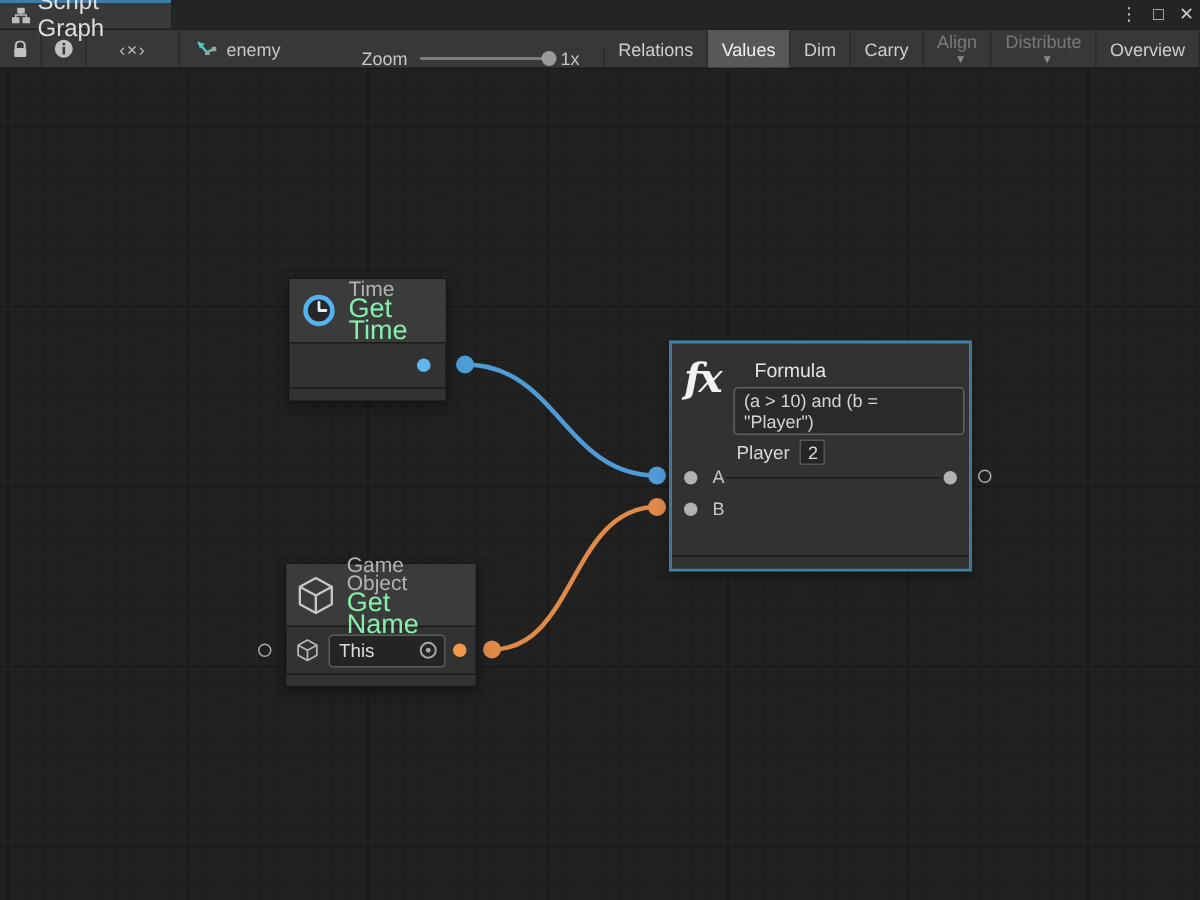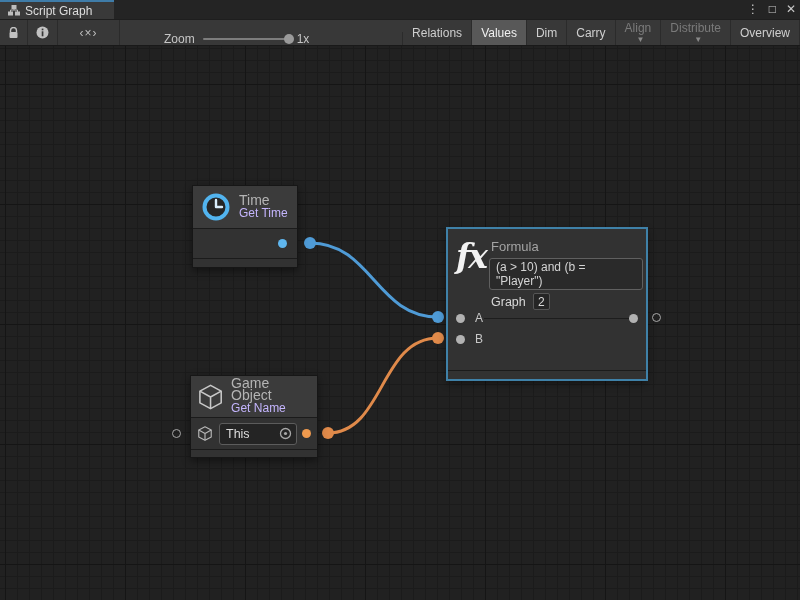--- a/index.html
+++ b/index.html
@@ -3,21 +3,21 @@
 <meta charset="utf-8">
 <style>
   * { margin:0; padding:0; box-sizing:border-box; }
   html,body { width:800px; height:600px; overflow:hidden; }
   body { font-family:"Liberation Sans", sans-serif; background:#212121; color:#d2d2d2; font-size:12px; }
 
   .window { position:relative; width:800px; height:600px; background:#242424; }
 
   
   .tabbar { position:relative; height:19px; background:#242424; display:flex; align-items:stretch; }
-  .tab { display:flex; align-items:center; gap:5px; width:114px; padding:0 8px; background:#393939; border-top:2px solid #3f7ca8; color:#dedede; font-size:12px; }
+  .tab { display:flex; align-items:center; gap:5px; width:114px; padding:0 8px; background:#393939; border-top:2px solid #3f7ca8; color:#dedede; font-size:16px; }
   .tab-icon svg { display:block; }
   .win-controls { position:absolute; right:4px; top:0; height:19px; display:flex; align-items:center; gap:10px; color:#c8c8c8; font-size:12px; }
   .win-controls span { cursor:default; line-height:19px; }
 
   
   .toolbar { height:27px; background:#383838; border-top:1px solid #1e1e1e; border-bottom:1px solid #191919; display:flex; align-items:stretch; font-size:12px; color:#cfcfcf; }
   .tbtn { display:flex; align-items:center; justify-content:center; padding:0 9px; border-right:1px solid #2b2b2b; white-space:nowrap; }
   .tbtn.icon-btn { padding:0 8px; }
   .tbtn.active { background:#585858; color:#f0f0f0; }
   .tbtn.disabled { color:#7a7a7a;flex-direction:column; }
@@ -38,39 +38,39 @@
       linear-gradient(90deg, #1b1b1b 1px, transparent 1px);
     background-size:120px 120px, 120px 120px, 12px 12px, 12px 12px;
     background-position:0 38px, 5px 0, 0 2px, 5px 0;
   }
   svg.wires { position:absolute; left:0; top:0; width:800px; height:554px; pointer-events:none; }
 
   .node { position:absolute; background:#323232; border:1px solid #161616; box-shadow:0 3px 8px rgba(0,0,0,.45); }
   .node.selected { border:1px solid #3f81a8; box-shadow:0 0 0 1px #3f81a8, 0 3px 8px rgba(0,0,0,.45); }
   .nheader { background:#3b3b3b; border-bottom:1px solid #1b1b1b; display:flex; align-items:center; }
   .ncat { font-size:14px; color:#b4b4b4; line-height:12px; }
-  .ntitle { font-size:12px; color:#c4b5fd; line-height:15px; }
+  .ntitle { font-size:18px; color:#86efac; line-height:15px; }
   .nfooter { border-top:1px solid #1b1b1b; background:#323232; }
 
   .port { position:absolute; width:9px; height:9px; border-radius:50%; }
   .port.blue { background:#5fb6ee; }
   .port.orange { background:#ef9a4e; }
   .port.gray { background:#b2b2b2; }
   .port-ring { position:absolute; width:9px; height:9px; border-radius:50%; border:1.5px solid #a8a8a8; background:transparent; }
 
   
   .node-gettime { left:192px; top:139px; width:106px; height:83px; }
   .node-gettime .nheader { height:43px; padding:0 8px; gap:8px; }
   .node-gettime .nbody { position:relative; height:29px; border-bottom:0; }
   .node-gettime .nfooter { height:8px; }
 
   
   .node-formula { left:447px; top:182px; width:200px; height:152px; }
-  .fx-glyph { position:absolute; left:8px; top:8px; font-family:"DejaVu Serif", serif; font-style:italic; font-weight:bold; font-size:33px; color:#f2f2f2; letter-spacing:-2px; }
-  .formula-title { position:absolute; left:43px; top:10px; font-size:13px; color:#a3a3a3; }
+  .fx-glyph { position:absolute; left:8px; top:8px; font-family:"DejaVu Serif", serif; font-style:italic; font-weight:bold; font-size:27px; color:#f2f2f2; letter-spacing:-2px; }
+  .formula-title { position:absolute; left:55px; top:10px; font-size:13px; color:#e5e5e5; }
   .formula-expr { position:absolute; left:41px; top:29px; width:154px; height:32px; background:#2a2a2a; border:1px solid #606060; border-radius:3px; padding:1px 6px; font-size:12px; line-height:14px; color:#d4d4d4; white-space:nowrap; overflow:hidden; }
   .inputs-row { position:absolute; left:43px; top:64px; display:flex; align-items:center; gap:7px; }
   .inputs-label { font-size:12.5px; color:#d8d8d8; }
   .inputs-count { background:#252525; border:1px solid #565656; border-radius:2px; min-width:17px; height:17px; padding:0 4px; font-size:12px; color:#d8d8d8; display:flex; align-items:center; justify-content:center; }
   .relation-line { position:absolute; left:36px; top:89px; width:150px; height:1px; background:#1d1d1d; }
   .plabel { position:absolute; font-size:12px; color:#c8c8c8; }
   .formula-footer { position:absolute; left:0; right:0; bottom:0; height:9px; border-top:1px solid #1b1b1b; background:#323232; }
 
   
   .node-getname { left:190px; top:329px; width:128px; height:83px; }
@@ -115,20 +115,29 @@
     <div class="tbtn icon-btn">
       <svg class="infoicon" width="13" height="13" viewBox="0 0 13 13">
           <circle cx="6.5" cy="6.5" r="6" fill="#c2c2c2"></circle>
           <rect x="5.7" y="2.6" width="1.7" height="1.7" fill="#383838"></rect>
           <rect x="5.7" y="5.3" width="1.7" height="5" fill="#383838"></rect>
         </svg>
     </div>
     <div class="tbtn" style="min-width:62px;">
       <span style="color:#bdbdbd; letter-spacing:1px;">‹×›</span>
     </div>
+    <div class="graph-crumb">
+      <svg width="15" height="14" viewBox="0 0 15 14">
+          <path d="M2 2 L8 9 L12.5 6.5" fill="none" stroke="#4ecdc4" stroke-width="1.6"></path>
+          <path d="M2 2 L6.5 3.2 L3.2 6.5 Z" fill="#4ecdc4"></path>
+          <rect x="6.7" y="7.7" width="3" height="3" fill="#9aa0a0"></rect>
+          <rect x="11.2" y="5.2" width="3" height="3" fill="#9aa0a0"></rect>
+        </svg>
+      <span style="color:#c6c6c6;">enemy</span>
+    </div>
     <div class="zoom-area">
       <span style="margin-left:34px; color:#c6c6c6;">Zoom</span>
       <span class="zoom-track">
           <span class="zoom-handle"></span>
         </span>
       <span style="color:#c6c6c6;">1x</span>
     </div>
     <div class="tbtn">Relations</div>
     <div class="tbtn active">Values</div>
     <div class="tbtn">Dim</div>
@@ -174,21 +183,21 @@
     </div>
 
     <div class="node selected node-formula">
       <span class="fx-glyph">fx</span>
       <div class="formula-title">Formula</div>
       <div class="formula-expr">
         <div>(a &gt; 10) and (b =</div>
         <div>"Player")</div>
       </div>
       <div class="inputs-row">
-        <span class="inputs-label">Graph</span>
+        <span class="inputs-label">Player</span>
         <span class="inputs-count">2</span>
       </div>
       <div class="relation-line"></div>
       <span class="port gray" style="left:8px; top:84.5px;"></span>
       <span class="plabel" style="left:27px; top:82px;">A</span>
       <span class="port gray" style="left:8px; top:105.5px;"></span>
       <span class="plabel" style="left:27px; top:103px;">B</span>
       <span class="port gray" style="left:181px; top:84.5px;"></span>
       <div class="formula-footer"></div>
     </div>

